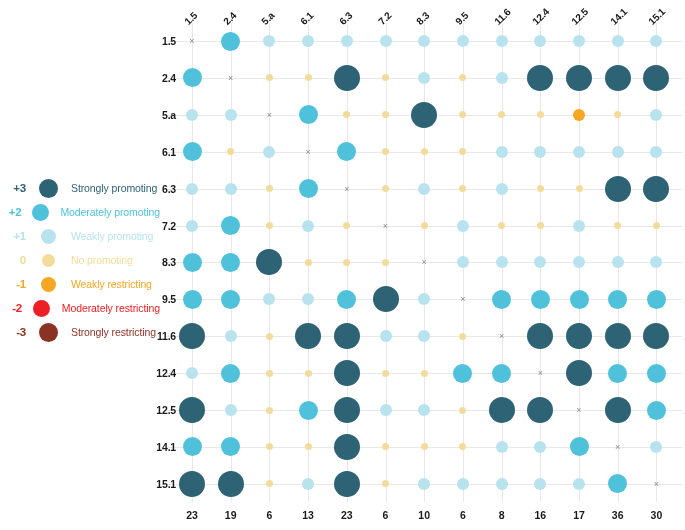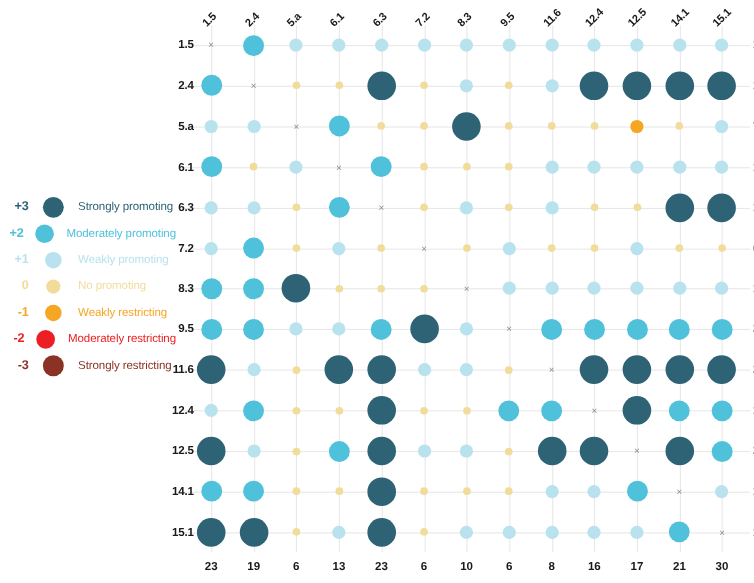--- a/index.html
+++ b/index.html
@@ -178,21 +178,21 @@
       <div class="col-total" style="left: 215.7px; width: 30px; top: 508.8px;">19</div>
       <div class="col-total" style="left: 254.4px; width: 30px; top: 508.8px;">6</div>
       <div class="col-total" style="left: 293.1px; width: 30px; top: 508.8px;">13</div>
       <div class="col-total" style="left: 331.8px; width: 30px; top: 508.8px;">23</div>
       <div class="col-total" style="left: 370.5px; width: 30px; top: 508.8px;">6</div>
       <div class="col-total" style="left: 409.2px; width: 30px; top: 508.8px;">10</div>
       <div class="col-total" style="left: 447.9px; width: 30px; top: 508.8px;">6</div>
       <div class="col-total" style="left: 486.6px; width: 30px; top: 508.8px;">8</div>
       <div class="col-total" style="left: 525.3px; width: 30px; top: 508.8px;">16</div>
       <div class="col-total" style="left: 564px; width: 30px; top: 508.8px;">17</div>
-      <div class="col-total" style="left: 602.7px; width: 30px; top: 508.8px;">21</div>
+      <div class="col-total" style="left: 602.7px; width: 30px; top: 508.8px;">36</div>
       <div class="col-total" style="left: 641.4px; width: 30px; top: 508.8px;">30</div>
       <div class="cell-x" style="left: 187px; top: 37px; width: 10px;">×</div>
       <div class="cell-dot" style="width: 19px; height: 19px; left: 221.2px; top: 31.5px; background: rgb(79, 193, 219);"></div>
       <div class="cell-dot" style="width: 12px; height: 12px; left: 263.4px; top: 35px; background: rgb(185, 226, 239);"></div>
       <div class="cell-dot" style="width: 12px; height: 12px; left: 302.1px; top: 35px; background: rgb(185, 226, 239);"></div>
       <div class="cell-dot" style="width: 12px; height: 12px; left: 340.8px; top: 35px; background: rgb(185, 226, 239);"></div>
       <div class="cell-dot" style="width: 12px; height: 12px; left: 379.5px; top: 35px; background: rgb(185, 226, 239);"></div>
       <div class="cell-dot" style="width: 12px; height: 12px; left: 418.2px; top: 35px; background: rgb(185, 226, 239);"></div>
       <div class="cell-dot" style="width: 12px; height: 12px; left: 456.9px; top: 35px; background: rgb(185, 226, 239);"></div>
       <div class="cell-dot" style="width: 12px; height: 12px; left: 495.6px; top: 35px; background: rgb(185, 226, 239);"></div>

